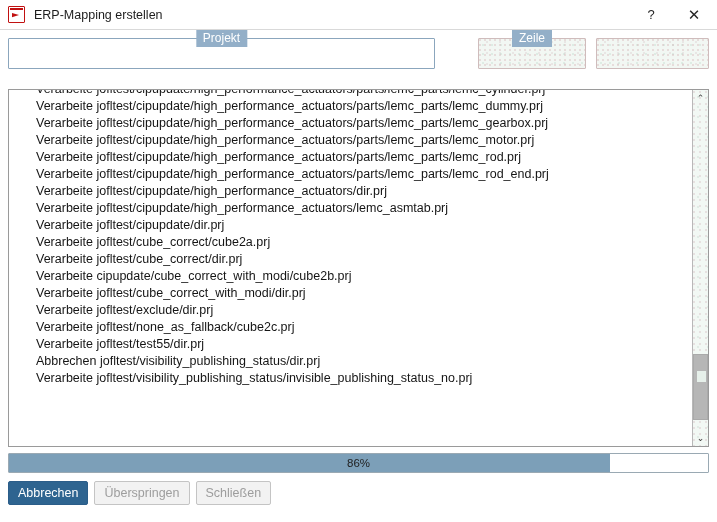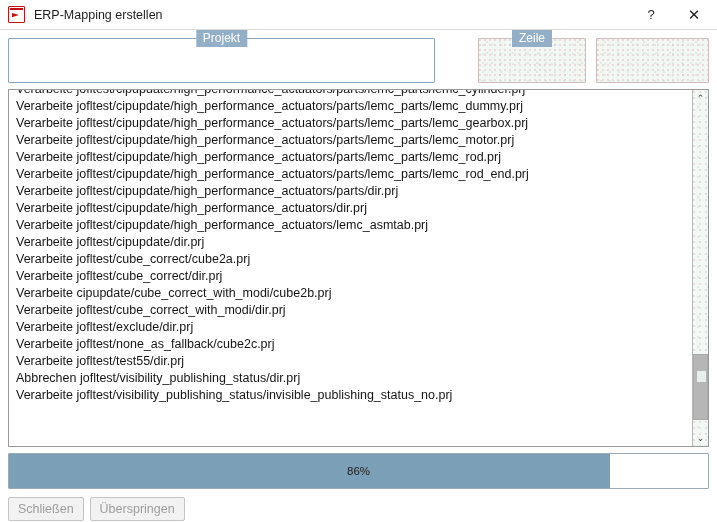--- a/index.html
+++ b/index.html
@@ -82,21 +82,21 @@
     padding: 8px 8px 0 8px;
     box-sizing: border-box;
     display: flex;
     gap: 10px;
     align-items: flex-start;
   }
   .field {
     position: relative;
     border: 1px solid #8ba6bd;
     box-sizing: border-box;
-    height: 45px;
+    height: 31px;
     border-radius: 1px;
   }
   .field.project {
     flex: 1 1 auto;
     background: #ffffff;
   }
   .field.zeile {
     width: 108px;
     flex: 0 0 108px;
     background-color: #f2f7f3;
@@ -143,20 +143,21 @@
   
   .log-wrap {
     position: relative;
     margin: 3px 8px 0 8px;
     height: 358px;
     border: 1px solid #9a9a9a;
     background: #ffffff;
     box-sizing: border-box;
     display: flex;
     overflow: hidden;
+    padding-left: 20px;
   }
   .log-list {
     flex: 1 1 auto;
     overflow: hidden;
     padding: 0;
     position: relative;
   }
   .log-inner {
     position: absolute;
     left: 0;
@@ -214,21 +215,21 @@
     left: 3px;
     top: 16px;
     width: 9px;
     height: 11px;
     background: #e6f0ea;
   }
 
   
   .progress-row {
     margin: 6px 8px 0 8px;
-    height: 36px;
+    height: 20px;
     border: 1px solid #9aa9b3;
     background: #ffffff;
     position: relative;
     box-sizing: border-box;
     border-radius: 1px;
     overflow: hidden;
   }
   .progress-fill {
     position: absolute;
     left: 0; top: 0; bottom: 0;
@@ -302,21 +303,20 @@
 
 <div class="log-wrap">
   <div class="log-list">
     <div class="log-inner" id="log-inner">
         <div class="log-line">Verarbeite jofltest/cipupdate/high_performance_actuators/parts/lemc_parts/lemc_cylinder.prj</div>
         <div class="log-line">Verarbeite jofltest/cipupdate/high_performance_actuators/parts/lemc_parts/lemc_dummy.prj</div>
         <div class="log-line">Verarbeite jofltest/cipupdate/high_performance_actuators/parts/lemc_parts/lemc_gearbox.prj</div>
         <div class="log-line">Verarbeite jofltest/cipupdate/high_performance_actuators/parts/lemc_parts/lemc_motor.prj</div>
         <div class="log-line">Verarbeite jofltest/cipupdate/high_performance_actuators/parts/lemc_parts/lemc_rod.prj</div>
         <div class="log-line">Verarbeite jofltest/cipupdate/high_performance_actuators/parts/lemc_parts/lemc_rod_end.prj</div>
-        <div class="log-line">Verarbeite jofltest/cipupdate/high_performance_actuators/parts/dir.prj</div>
         <div class="log-line">Verarbeite jofltest/cipupdate/high_performance_actuators/dir.prj</div>
         <div class="log-line">Verarbeite jofltest/cipupdate/high_performance_actuators/lemc_asmtab.prj</div>
         <div class="log-line">Verarbeite jofltest/cipupdate/dir.prj</div>
         <div class="log-line">Verarbeite jofltest/cube_correct/cube2a.prj</div>
         <div class="log-line">Verarbeite jofltest/cube_correct/dir.prj</div>
         <div class="log-line">Verarbeite cipupdate/cube_correct_with_modi/cube2b.prj</div>
         <div class="log-line">Verarbeite jofltest/cube_correct_with_modi/dir.prj</div>
         <div class="log-line">Verarbeite jofltest/exclude/dir.prj</div>
         <div class="log-line">Verarbeite jofltest/none_as_fallback/cube2c.prj</div>
         <div class="log-line">Verarbeite jofltest/test55/dir.prj</div>
@@ -331,15 +331,16 @@
     <div class="sb-arrow down">⌄</div>
   </div>
 </div>
 
 <div class="progress-row">
   <div class="progress-fill" id="progress-fill" style="width: 86%;"></div>
   <div class="progress-label">86%</div>
 </div>
 
 <div class="button-row">
+  <div class="btn">Abbrechen</div>
+  <div class="btn disabled">Überspringen</div>
   <div class="btn disabled">Schließen</div>
-  <div class="btn disabled">Überspringen</div>
 </div>
 
 </body></html>

